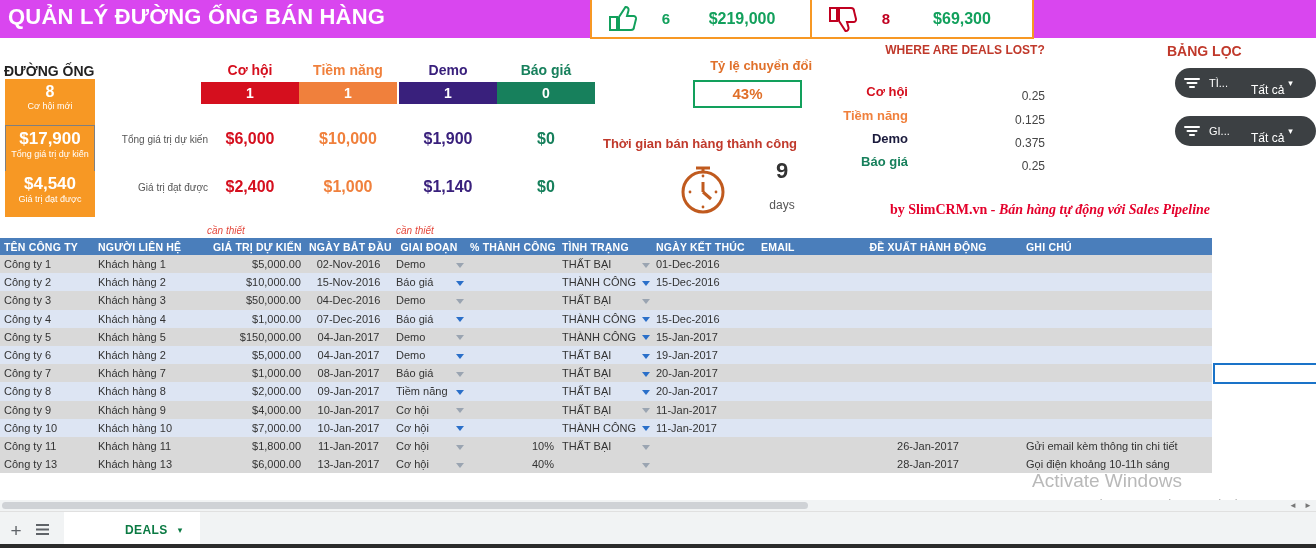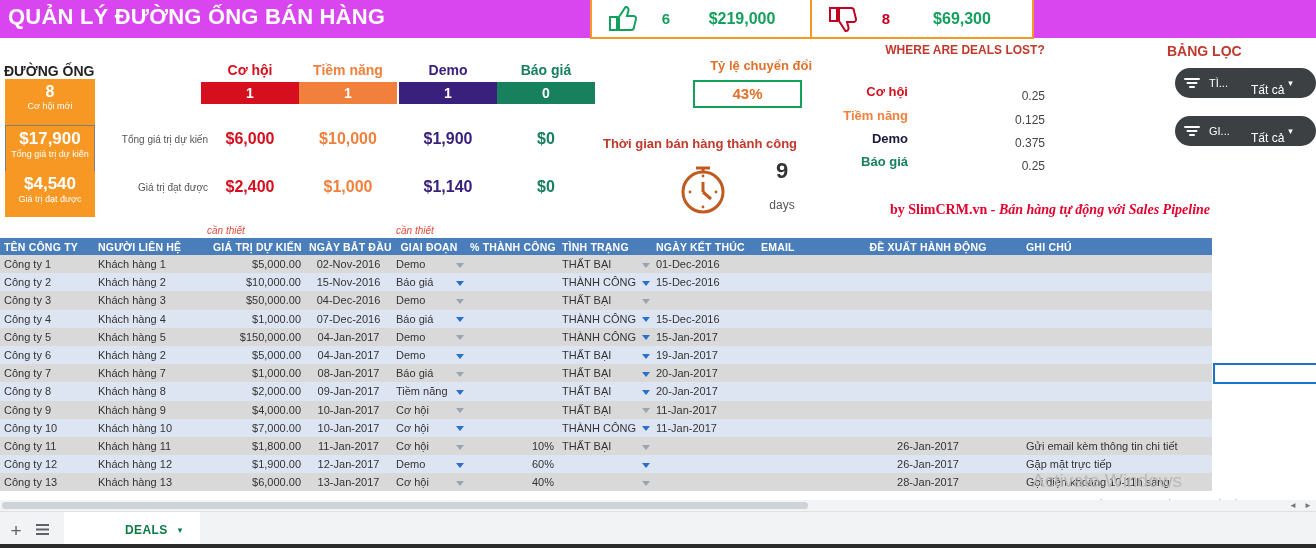--- a/index.html
+++ b/index.html
@@ -456,35 +456,20 @@
         <td class="">Cơ hội</td>
         <td class="cw"><span class="caret"></span></td>
         <td class="num">10%</td>
         <td>THẤT BẠI</td>
         <td class="cw"><span class="caret"></span></td>
         <td class=""></td>
         <td class=""></td>
         <td class="ctr">26-Jan-2017</td>
         <td class="">Gửi email kèm thông tin chi tiết</td>
       </tr>
-      <tr class="even">
-        <td class="">Công ty  12</td>
-        <td class="">Khách hàng 12</td>
-        <td class="num">$1,900.00</td>
-        <td class="ctr">12-Jan-2017</td>
-        <td class="">Demo</td>
-        <td class="cw"><span class="caret on"></span></td>
-        <td class="num">60%</td>
-        <td></td>
-        <td class="cw"><span class="caret on"></span></td>
-        <td class=""></td>
-        <td class=""></td>
-        <td class="ctr">26-Jan-2017</td>
-        <td class="">Gặp mặt trực tiếp</td>
-      </tr>
       <tr class="odd">
         <td class="">Công ty  13</td>
         <td class="">Khách hàng 13</td>
         <td class="num">$6,000.00</td>
         <td class="ctr">13-Jan-2017</td>
         <td class="">Cơ hội</td>
         <td class="cw"><span class="caret"></span></td>
         <td class="num">40%</td>
         <td></td>
         <td class="cw"><span class="caret"></span></td>

